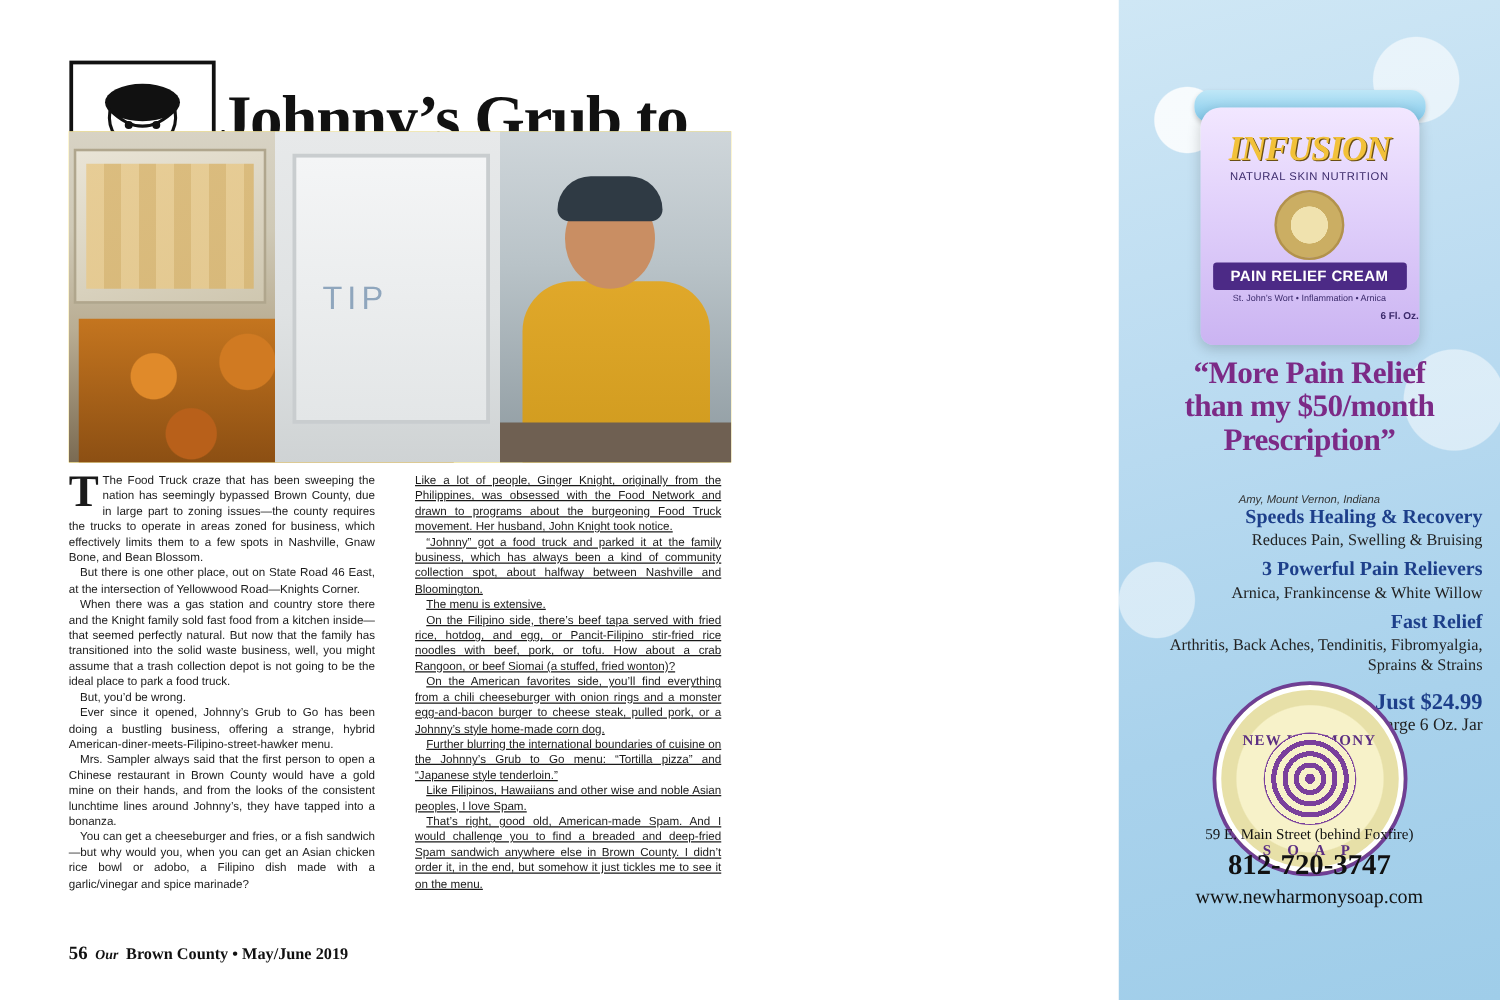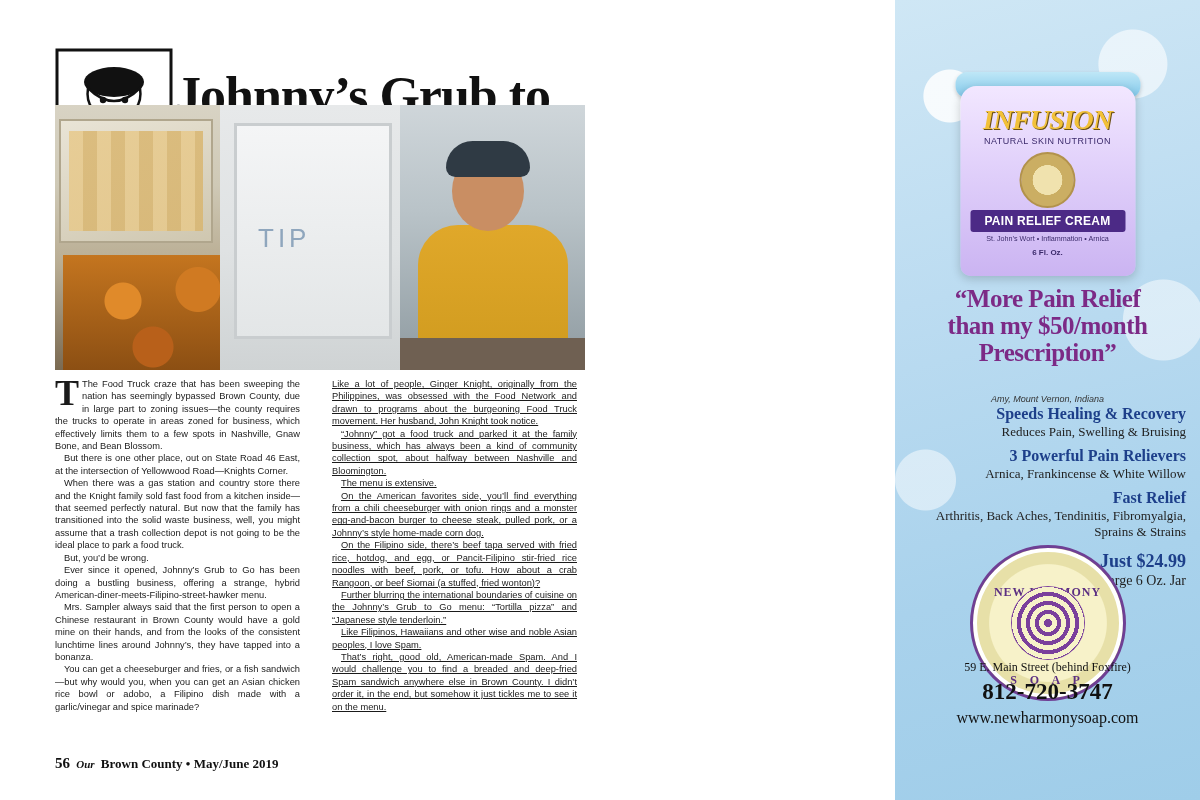--- a/index.html
+++ b/index.html
@@ -179,21 +179,21 @@
     position:absolute;left:10px;right:10px;top:124px;height:22px;
     background:#4c2a86;border-radius:3px;
     color:#fff;text-align:center;font-weight:bold;font-size:12px;line-height:22px;
     letter-spacing:.3px;
   }
   .jar-band2{
     position:absolute;left:12px;right:12px;top:148px;text-align:center;
     font-size:7.2px;color:#3b2a6b;
   }
   .jar-size{
-    position:absolute;left:0;right:0;top:162px;text-align:center;
+    position:absolute;left:0;right:0;top:162px;text-align:right;
     font-size:8px;color:#3b2a6b;font-weight:bold;
   }
   .soap-head{
     position:absolute;left:8px;right:8px;top:285px;text-align:center;
     font-family:"Liberation Serif",serif;font-weight:bold;
     font-size:25px;line-height:27px;color:#7c2a86;letter-spacing:-.5px;
   }
   .soap-attrib{
     position:absolute;left:0;right:0;top:378px;text-align:center;
     font-style:italic;font-size:9px;color:#333;margin-top:16px;
@@ -297,22 +297,22 @@
       <p>But, you’d be wrong.</p>
       <p>Ever since it opened, Johnny’s Grub to Go has been doing a bustling business, offering a strange, hybrid American-diner-meets-Filipino-street-hawker menu.</p>
       <p>Mrs. Sampler always said that the first person to open a Chinese restaurant in Brown County would have a gold mine on their hands, and from the looks of the consistent lunchtime lines around Johnny’s, they have tapped into a bonanza.</p>
       <p>You can get a cheeseburger and fries, or a fish sandwich—but why would you, when you can get an Asian chicken rice bowl or adobo, a Filipino dish made with a garlic/vinegar and spice marinade?</p>
     </div>
 
     <div class="col col2">
       <p class="first">Like a lot of people, Ginger Knight, originally from the Philippines, was obsessed with the Food Network and drawn to programs about the burgeoning Food Truck movement. Her husband, John Knight took notice.</p>
       <p>“Johnny” got a food truck and parked it at the family business, which has always been a kind of community collection spot, about halfway between Nashville and Bloomington.</p>
       <p>The menu is extensive.</p>
+      <p>On the Filipino side, there’s beef tapa served with fried rice, hotdog, and egg, or Pancit-Filipino stir-fried rice noodles with beef, pork, or tofu. How about a crab Rangoon, or beef Siomai (a stuffed, fried wonton)?</p>
       <p>On the American favorites side, you’ll find everything from a chili cheeseburger with onion rings and a monster egg-and-bacon burger to cheese steak, pulled pork, or a Johnny’s style home-made corn dog.</p>
-      <p>On the Filipino side, there’s beef tapa served with fried rice, hotdog, and egg, or Pancit-Filipino stir-fried rice noodles with beef, pork, or tofu. How about a crab Rangoon, or beef Siomai (a stuffed, fried wonton)?</p>
       <p>Further blurring the international boundaries of cuisine on the Johnny’s Grub to Go menu: “Tortilla pizza” and “Japanese style tenderloin.”</p>
       <p>Like Filipinos, Hawaiians and other wise and noble Asian peoples, I love Spam.</p>
       <p>That’s right, good old, American-made Spam. And I would challenge you to find a breaded and deep-fried Spam sandwich anywhere else in Brown County. I didn’t order it, in the end, but somehow it just tickles me to see it on the menu.</p>
     </div>
 
     <div class="footer footer-left">
       <span class="num">56</span>
       <span class="swash">Our</span>
       <span>Brown County • May/June 2019</span>
     </div>

